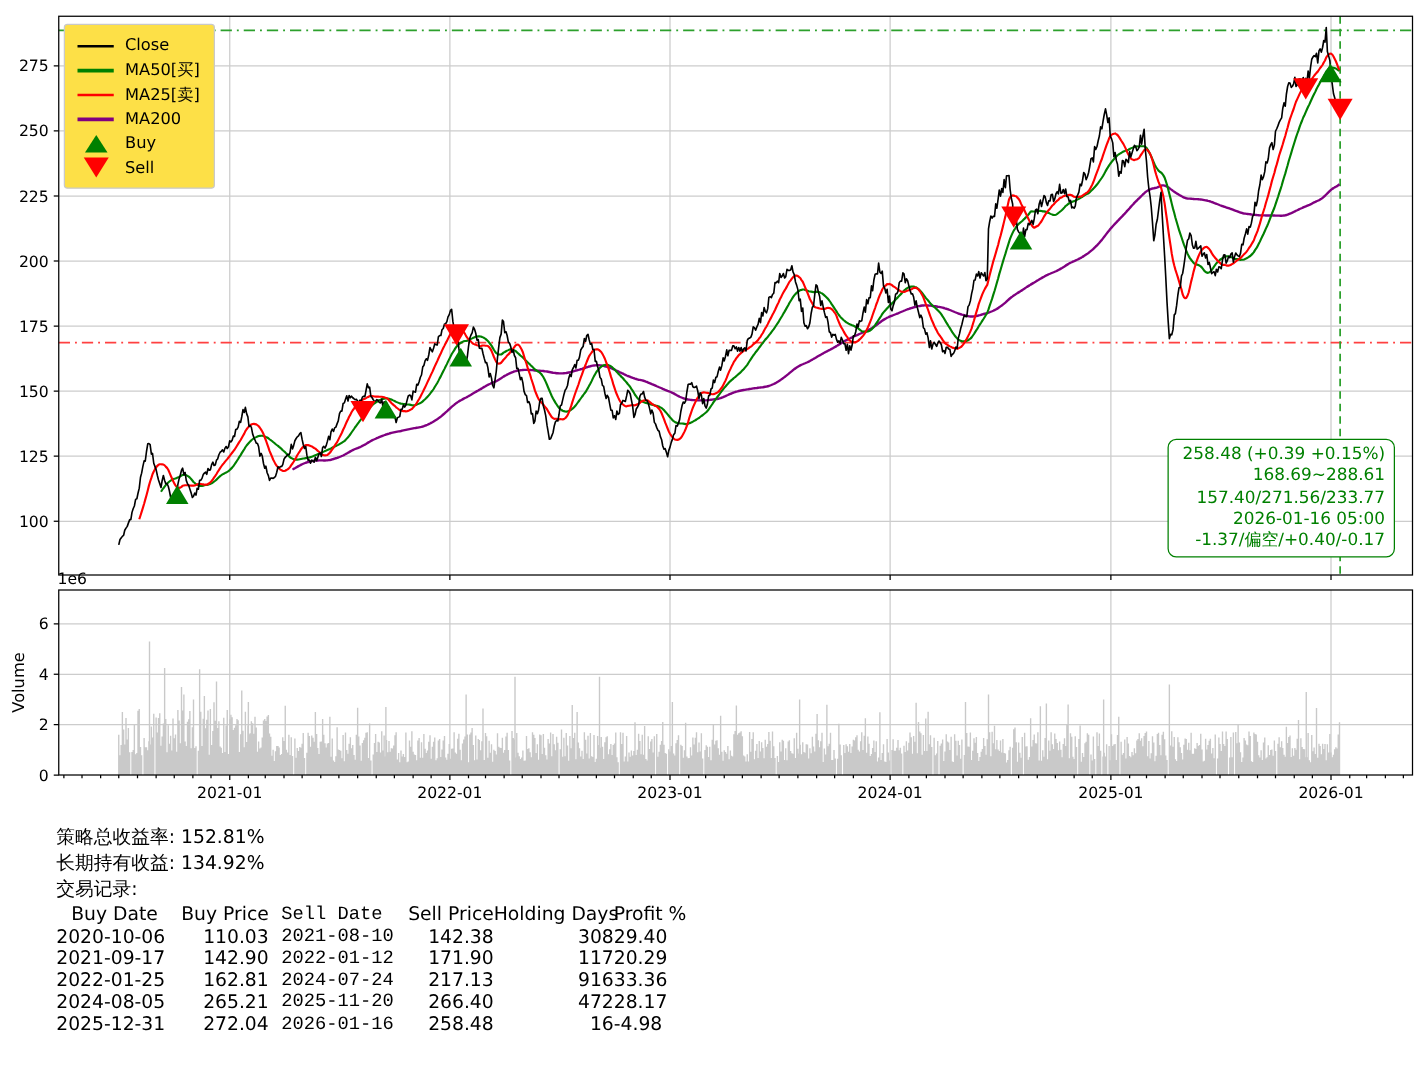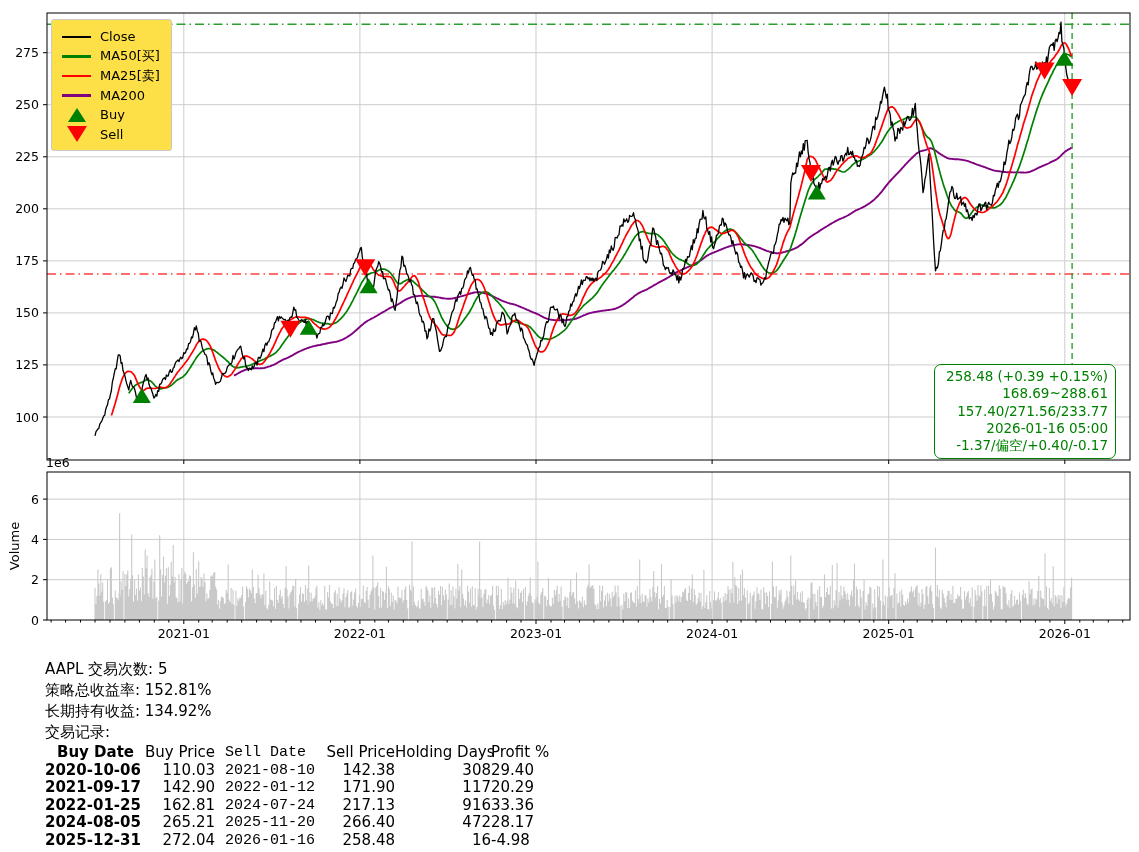--- a/index.html
+++ b/index.html
@@ -11,31 +11,31 @@
           border-radius:3px;padding:7px 11px 6px 10px;z-index:5;}
   .lg-row{display:flex;align-items:center;height:19.5px;}
   .lg-swatch{width:29px;display:flex;justify-content:center;align-items:center;margin-right:9px;}
   .lg-line{width:29px;height:2.5px;}
   .tri-up{width:0;height:0;border-left:9px solid transparent;border-right:9px solid transparent;
           border-bottom:14px solid #008000;}
   .tri-down{width:0;height:0;border-left:10px solid transparent;border-right:10px solid transparent;
           border-top:16px solid #ff0000;}
   .lg-label{font-size:13px;color:#000;white-space:nowrap;}
   
-  #annot{position:absolute;left:934px;top:364px;width:166px;background:#fff;
+  #annot{position:absolute;left:934px;top:351px;width:166px;background:#fff;
          border:1.4px solid #008000;border-radius:7px;padding:3px 7px 4px 7px;
          color:#008000;font-size:13.5px;line-height:17.3px;text-align:right;
          white-space:nowrap;z-index:4;}
   
   #summary{position:absolute;left:45px;top:659px;font-size:15px;color:#000;}
   .sum-line{line-height:21px;white-space:nowrap;}
   #trade-table{margin-top:1px;}
   .t-row{display:grid;grid-template-columns:100px 70px 104px 76px 96px 54px;line-height:17.6px;}
   .t-row span{white-space:nowrap;}
-  .c-bd{text-align:left;font-weight:bold;}
+  .c-bd{text-align:left;}
   .c-bp{text-align:right;}
   .c-sd{text-align:left;padding-left:10px;font-family:Liberation Mono, monospace;}
   .c-sp{text-align:right;}
   .c-hd{text-align:right;}
   .c-pf{text-align:left;}
   .t-head .c-bd{padding-left:12px;}
 </style>
 </head>
 <body>
 
@@ -253,21 +253,20 @@
 
   <div id="annot">
     <div>258.48 (+0.39 +0.15%)</div>
     <div>168.69~288.61</div>
     <div>157.40/271.56/233.77</div>
     <div>2026-01-16 05:00</div>
     <div>-1.37/偏空/+0.40/-0.17</div>
   </div>
 
   <div id="summary">
-    <div class="sum-line">AAPL 交易次数: 5</div>
     <div class="sum-line">策略总收益率: 152.81%</div>
     <div class="sum-line">长期持有收益: 134.92%</div>
     <div class="sum-line">交易记录:</div>
     <div id="trade-table">
       <div class="t-row t-head">
         <span class="c-bd">Buy Date</span>
         <span class="c-bp">Buy Price</span>
         <span class="c-sd">Sell Date</span>
         <span class="c-sp">Sell Price</span>
         <span class="c-hd">Holding Days</span>

